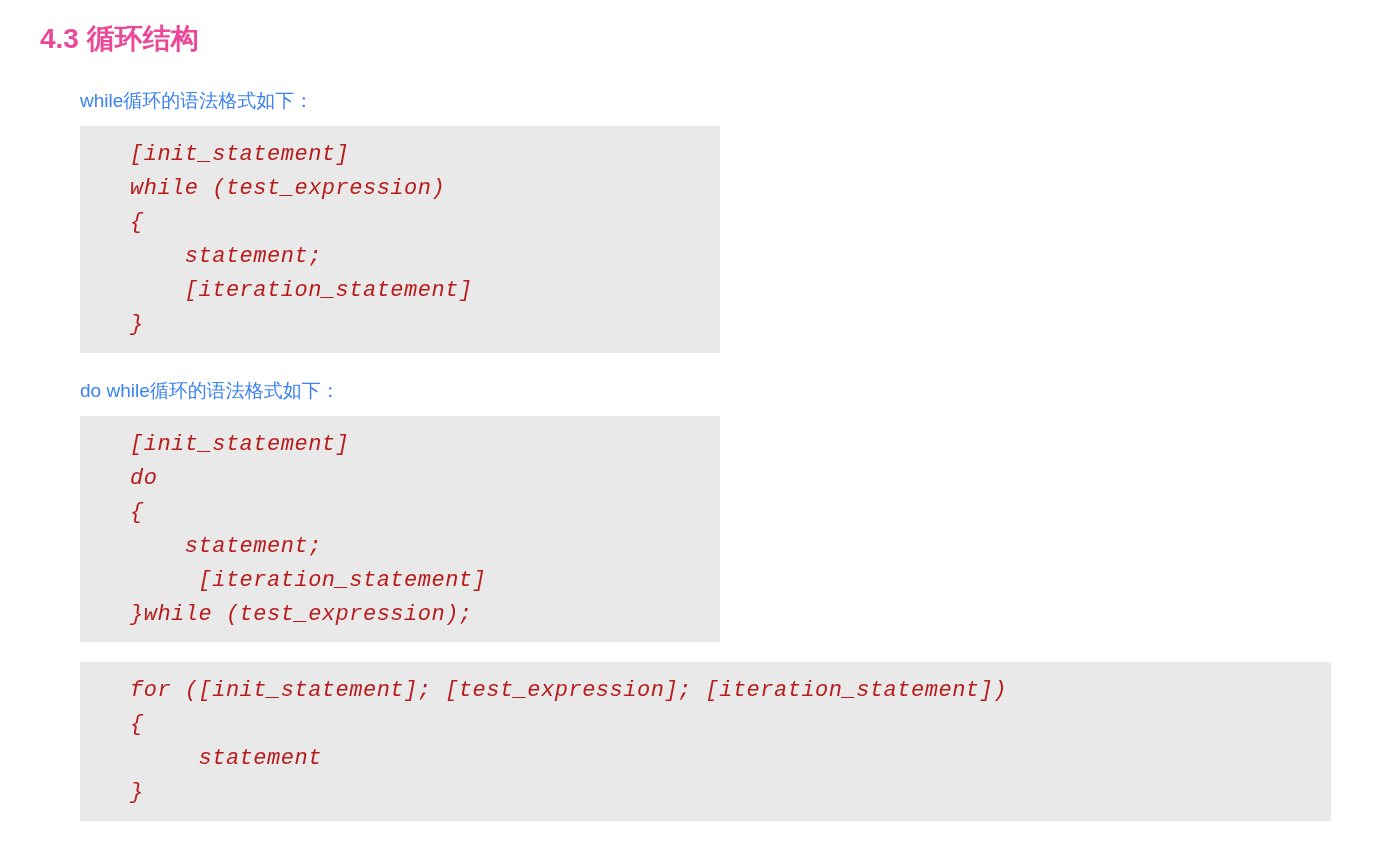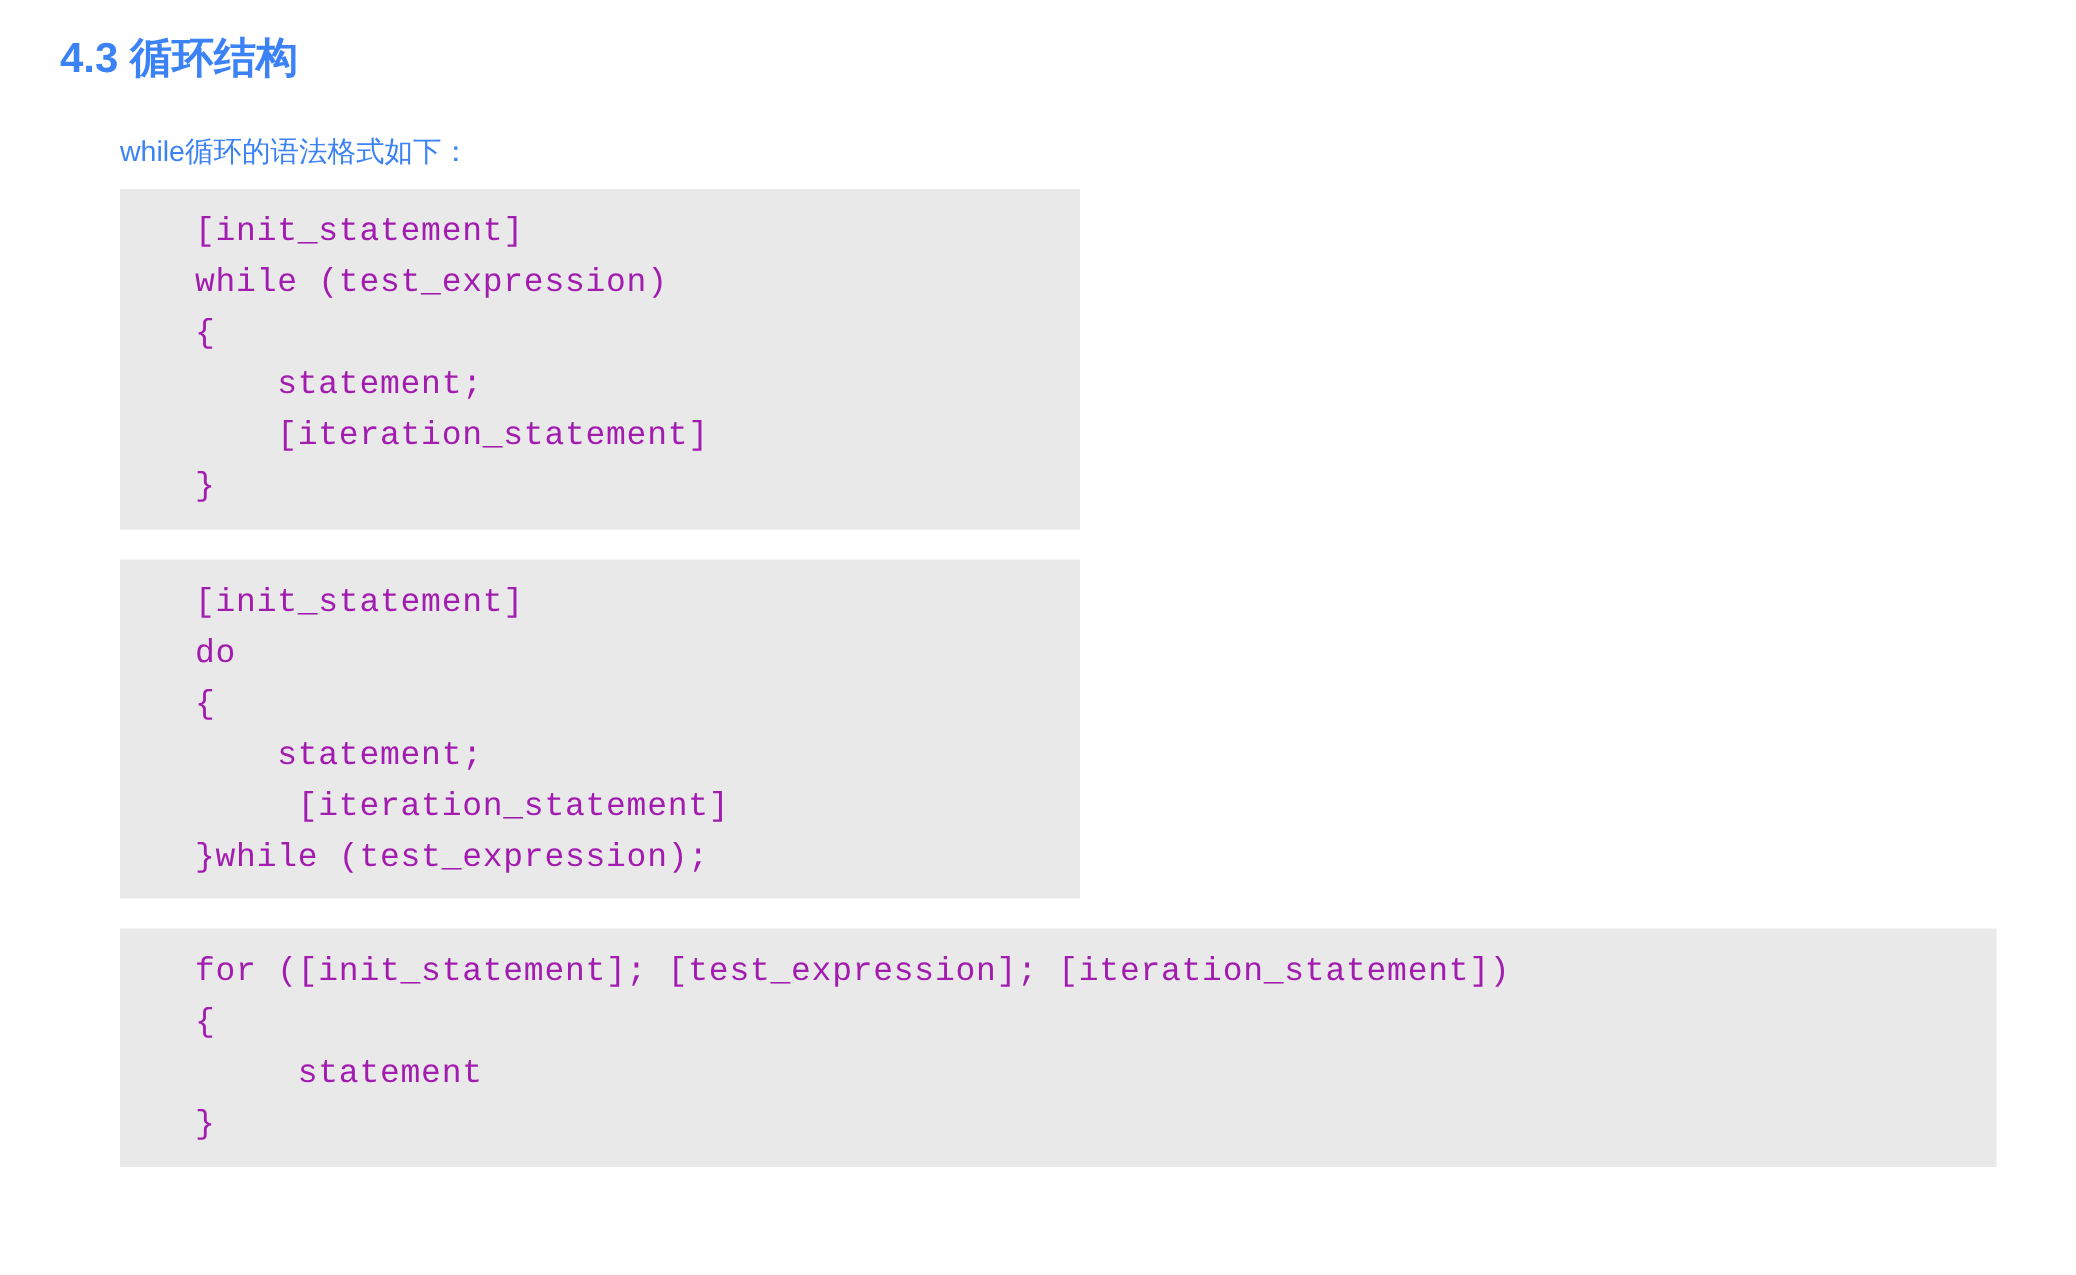--- a/index.html
+++ b/index.html
@@ -9,46 +9,47 @@
     }
     body {
       background: #ffffff;
       font-family: -apple-system, BlinkMacSystemFont, "Segoe UI", "Microsoft YaHei", sans-serif;
       color: #333;
       padding: 20px 40px;
     }
     .section-heading {
       font-size: 28px;
       font-weight: bold;
-      color: #3b82f6;
+      color: #ec4899;
       margin-bottom: 30px;
       margin-left: 0;
     }
     .content {
       margin-left: 40px;
     }
     .description {
       font-size: 19px;
       color: #3b82f6;
       margin-bottom: 12px;
       margin-top: 25px;
     }
     .description:first-child {
       margin-top: 0;
     }
     .code-block {
       background: #e9e9e9;
       padding: 12px 14px 10px 50px;
       font-family: "Courier New", Courier, monospace;
       font-size: 22px;
-      color: #a21caf;
+      color: #b91c1c;
       line-height: 1.55;
       white-space: pre;
       letter-spacing: 0.5px;
       margin-bottom: 20px;
+      font-style: italic;
     }
     .code-block-narrow {
       width: 640px;
     }
     .code-block-wide {
       width: 99%;
     }
   </style>
 </head>
 <body>
@@ -57,20 +58,21 @@
 
 <div class="content">
   <p class="description">while循环的语法格式如下：</p>
   <div class="code-block code-block-narrow">[init_statement]
 while (test_expression)
 {
     statement;
     [iteration_statement]
 }</div>
 
+  <p class="description">do while循环的语法格式如下：</p>
   <div class="code-block code-block-narrow">[init_statement]
 do
 {
     statement;
      [iteration_statement]
 }while (test_expression);</div>
 
   <div class="code-block code-block-wide">for ([init_statement]; [test_expression]; [iteration_statement])
 {
      statement

